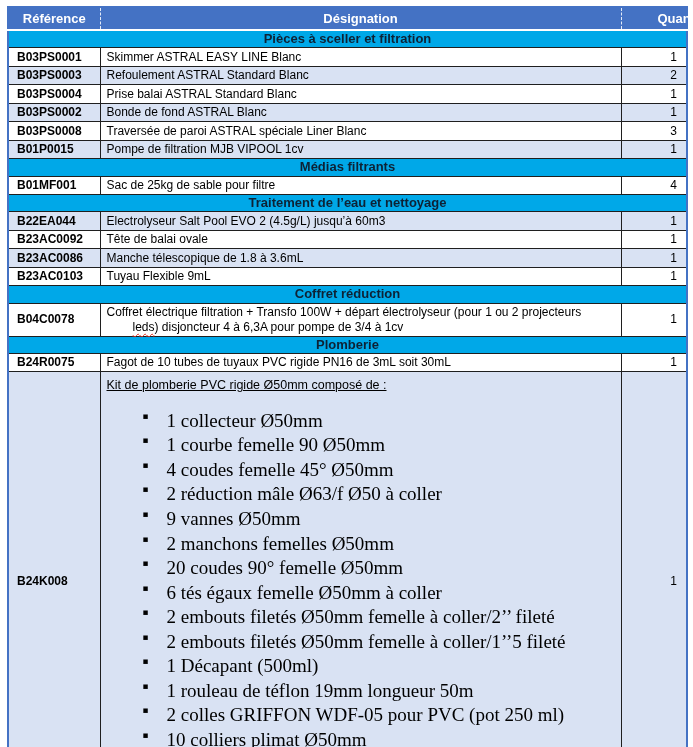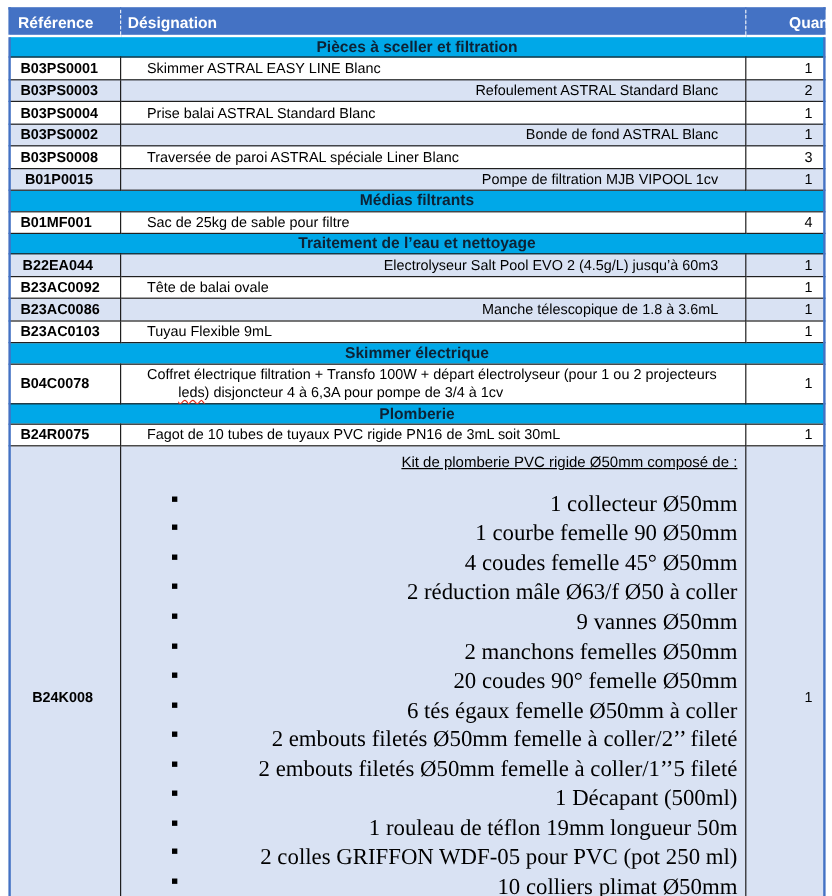--- a/index.html
+++ b/index.html
@@ -20,38 +20,38 @@
     border-collapse:collapse;table-layout:fixed;
     width:679px;margin:6px 7px 0 7px;
     border:2px solid var(--header-bg);
   }
   col.c-ref{width:92px;}
   col.c-des{width:521px;}
   col.c-qty{width:66px;}
   thead tr{height:23px;}
   th{
     background:var(--header-bg);color:#fff;font-weight:bold;font-size:13px;
-    text-align:left;padding:2px 6px;border-bottom:2px solid #ffffff;
+    text-align:center;padding:2px 6px;border-bottom:2px solid #ffffff;
   }
   th.qty{text-align:right;padding-right:5px;padding-left:36px;}
   th + th{border-left:1px dashed rgba(255,255,255,.85);}
   tr.section{height:17px;padding-left:15px;}
   tr.section td{
     background:var(--section-bg);color:var(--section-text);
     font-weight:bold;font-size:13px;text-align:center;
     padding:0 4px;border-top:none;border-bottom:1px solid var(--grid);
   }
   tr.item{height:18.5px;}
   td{
     border:1px solid var(--grid);font-size:12px;vertical-align:middle;
-    padding:1px 22px;line-height:1.25;
+    padding:1px 6px;line-height:1.25;
   }
   td.ref{font-weight:bold;padding-left:8px;}
   td.qty{text-align:right;padding-right:9px;}
-  tr.shaded td{background:var(--row-alt);text-align:right;}
+  tr.shaded td{background:var(--row-alt);}
   .squiggle{
     text-decoration-line:underline;text-decoration-style:wavy;
     text-decoration-color:var(--squiggle);text-decoration-thickness:1px;
     text-underline-offset:2px;
     margin-left:26px;
   }
   td.kit-cell{padding:4px 6px 10px 6px;vertical-align:top;}
   .kit-heading{
     font-weight:normal;text-decoration:underline;font-size:12.5px;
     padding:2px 0 0 0;
@@ -141,21 +141,21 @@
         <td class="ref">B23AC0086</td>
         <td>Manche télescopique de 1.8 à 3.6mL</td>
         <td class="qty">1</td>
       </tr>
       <tr class="item">
         <td class="ref">B23AC0103</td>
         <td>Tuyau Flexible 9mL</td>
         <td class="qty">1</td>
       </tr>
       <tr class="section">
-        <td colspan="3">Skimmer électrique</td>
+        <td colspan="3">Coffret réduction</td>
       </tr>
       <tr class="item">
         <td class="ref">B04C0078</td>
         <td>Coffret électrique filtration + Transfo 100W + départ électrolyseur (pour 1 ou 2 projecteurs <span class="squiggle">leds</span>) disjoncteur 4 à 6,3A pour pompe de 3/4 à 1cv</td>
         <td class="qty">1</td>
       </tr>
       <tr class="section">
         <td colspan="3">Plomberie</td>
       </tr>
       <tr class="item">

